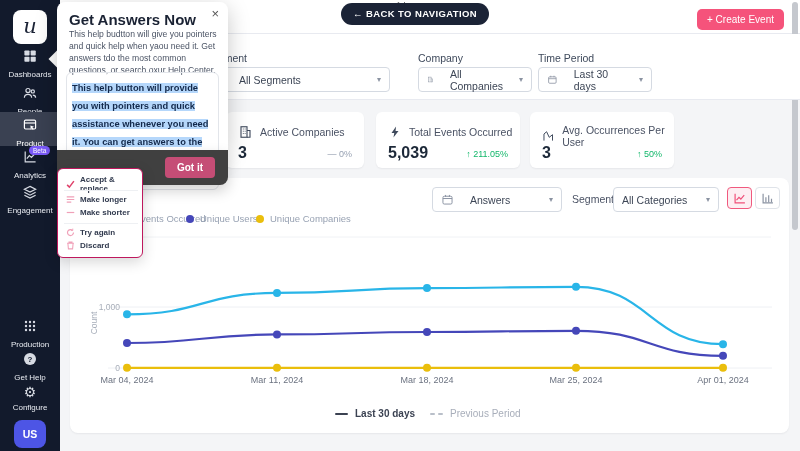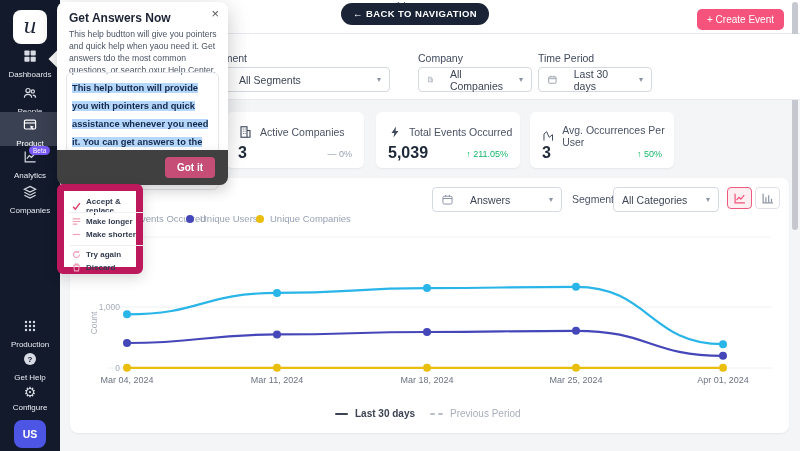--- a/index.html
+++ b/index.html
@@ -53,33 +53,33 @@
   .bleg { position:absolute; top:230px; display:flex; align-items:center; gap:7px; font-size:10px; }
   .dash { display:inline-block; height:2px; border-radius:1px; }
 
   
   #scrollbar { position:absolute; left:792px; top:2px; width:6px; height:228px; background:#c5c8ce; border-radius:3px; }
 
   
   #popup { position:absolute; left:57px; top:2px; width:171px; height:148px; background:#fff; border-radius:8px 8px 0 0;
            box-shadow:0 6px 22px rgba(0,0,0,.22); }
   #popup-tail { position:absolute; left:51px; top:53px; width:12px; height:12px; background:#fff; transform:rotate(45deg); }
-  #popup-title { position:absolute; left:12px; top:9px; font-size:12px; font-weight:bold; color:#1a2233; }
+  #popup-title { position:absolute; left:12px; top:9px; font-size:15px; font-weight:bold; color:#1a2233; }
   #popup-close { position:absolute; right:9px; top:4px; font-size:13px; color:#555; }
   #popup-p { position:absolute; left:12px; top:27px; width:148px; font-size:8.6px; line-height:1.38; color:#4a5364; }
   #sel-box { position:absolute; left:9px; top:70px; width:153px; border:1px solid #e2e5ea; border-radius:6px; padding:4px 5px; }
   #sel-box span { background:#b5d7fb; font-size:9.3px; font-weight:bold; color:#13294b; line-height:1.4; }
   #popup-footer { position:absolute; left:57px; top:150px; width:171px; height:35px; background:#404040; border-radius:0 0 8px 8px;
                   box-shadow:0 6px 14px rgba(0,0,0,.18); }
   #gotit { position:absolute; right:13px; top:7px; background:#c54d76; color:#fff; border:none; border-radius:4px;
            font-size:10px; font-weight:bold; padding:5px 12px; }
 
   
   #ai-menu { position:absolute; left:57px; top:168px; width:86px; height:90px; background:#fff; border-radius:6px;
-             box-shadow:0 4px 14px rgba(0,0,0,.16); border:7px solid #be185d;margin-top:16px; }
+             box-shadow:0 4px 14px rgba(0,0,0,.16); border:1px solid #be185d; }
   .mi { position:absolute; left:8px; display:flex; align-items:center; gap:5px; font-size:8px; font-weight:600; color:#323b4f; }
   .mi svg { flex:none; }
   .mdiv { position:absolute; left:6px; width:74px; border-top:1px solid #eef0f3; }
 </style>
 </head>
 <body>
 
 <div id="screen">
 
   <nav id="sidebar">
@@ -122,21 +122,21 @@
       <span class="lbl">Analytics</span>
     </div>
     <span class="beta-badge">Beta</span>
 
     <div class="side-item" style="top:184px">
       <svg class="side-icon" width="16" height="16" viewBox="0 0 20 20" fill="none" stroke="#d7dbe3" stroke-width="1.5">
           <path d="M10 3l7 3.6L10 10 3 6.6z"></path>
           <path d="M3 10.4l7 3.6 7-3.6"></path>
           <path d="M3 14l7 3.6 7-3.6"></path>
         </svg>
-      <span class="lbl">Companies</span>
+      <span class="lbl">Engagement</span>
     </div>
 
 
     <div class="side-item" style="top:318px">
       <svg class="side-icon" width="16" height="16" viewBox="0 0 20 20" fill="#d7dbe3">
           <circle cx="5" cy="5" r="1.5"></circle>
           <circle cx="10" cy="5" r="1.5"></circle>
           <circle cx="15" cy="5" r="1.5"></circle>
           <circle cx="5" cy="10" r="1.5"></circle>
           <circle cx="10" cy="10" r="1.5"></circle>

